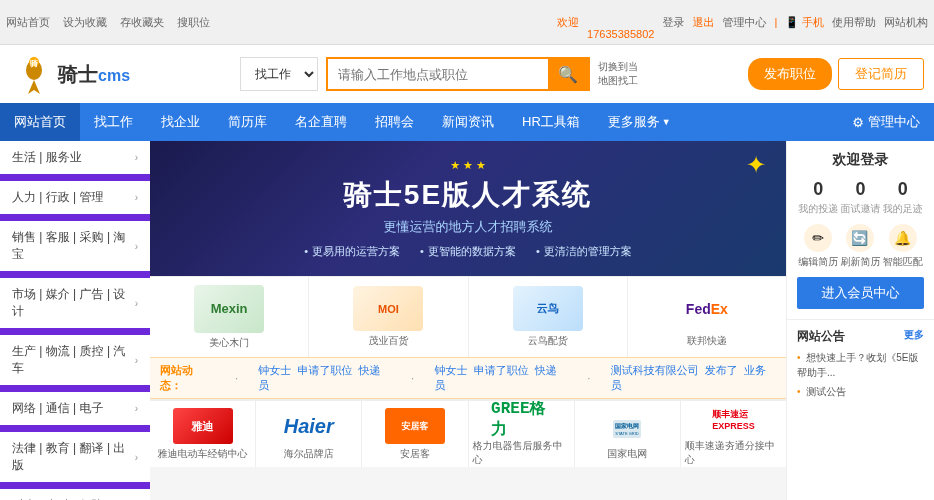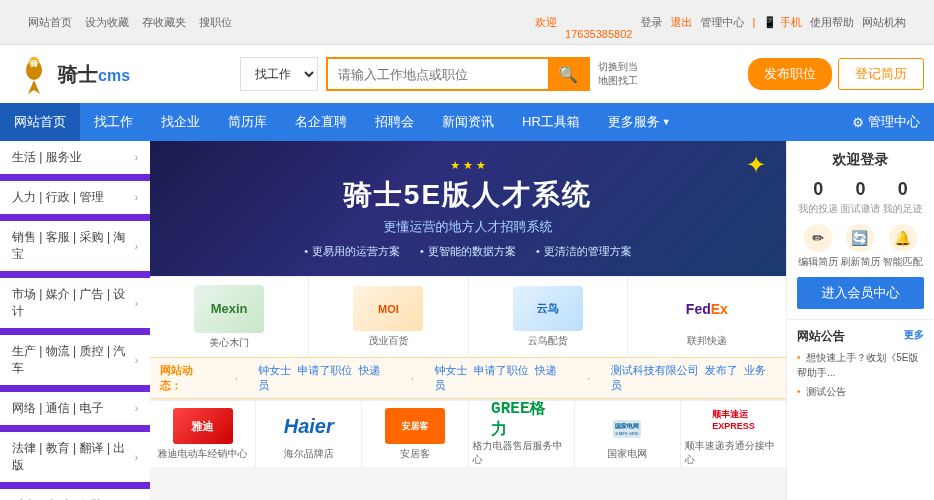--- a/index.html
+++ b/index.html
@@ -1,19 +1,19 @@
 <!DOCTYPE html>
 <html><head>
   <meta charset="utf-8">
   <style>
     * { margin: 0; padding: 0; box-sizing: border-box; }
     body { font-family: 'Microsoft YaHei', Arial, sans-serif; font-size: 12px; background: #f5f5f5; width: 934px; overflow-x: hidden; }
     
     
-    .top-bar { background: #f0f0f0; padding: 4px 28px; display: flex; justify-content: space-between; align-items: center; font-size: 11px; color: #666; border-bottom: 1px solid #ddd; }
+    .top-bar { background: #f0f0f0; padding: 4px 6px; display: flex; justify-content: space-between; align-items: center; font-size: 11px; color: #666; border-bottom: 1px solid #ddd; }
     .top-bar-left a { color: #666; text-decoration: none; margin-right: 10px; }
     .top-bar-right { display: flex; align-items: center; gap: 8px; }
     .top-bar-right a { color: #666; text-decoration: none; }
     .top-bar-right span { color: #f60; }
     
     
     .header { background: white; padding: 8px 10px; display: flex; align-items: center; justify-content: space-between; height: 58px; }
     .logo { display: flex; align-items: center; }
     
     .search-area { display: flex; align-items: center; gap: 8px; }

